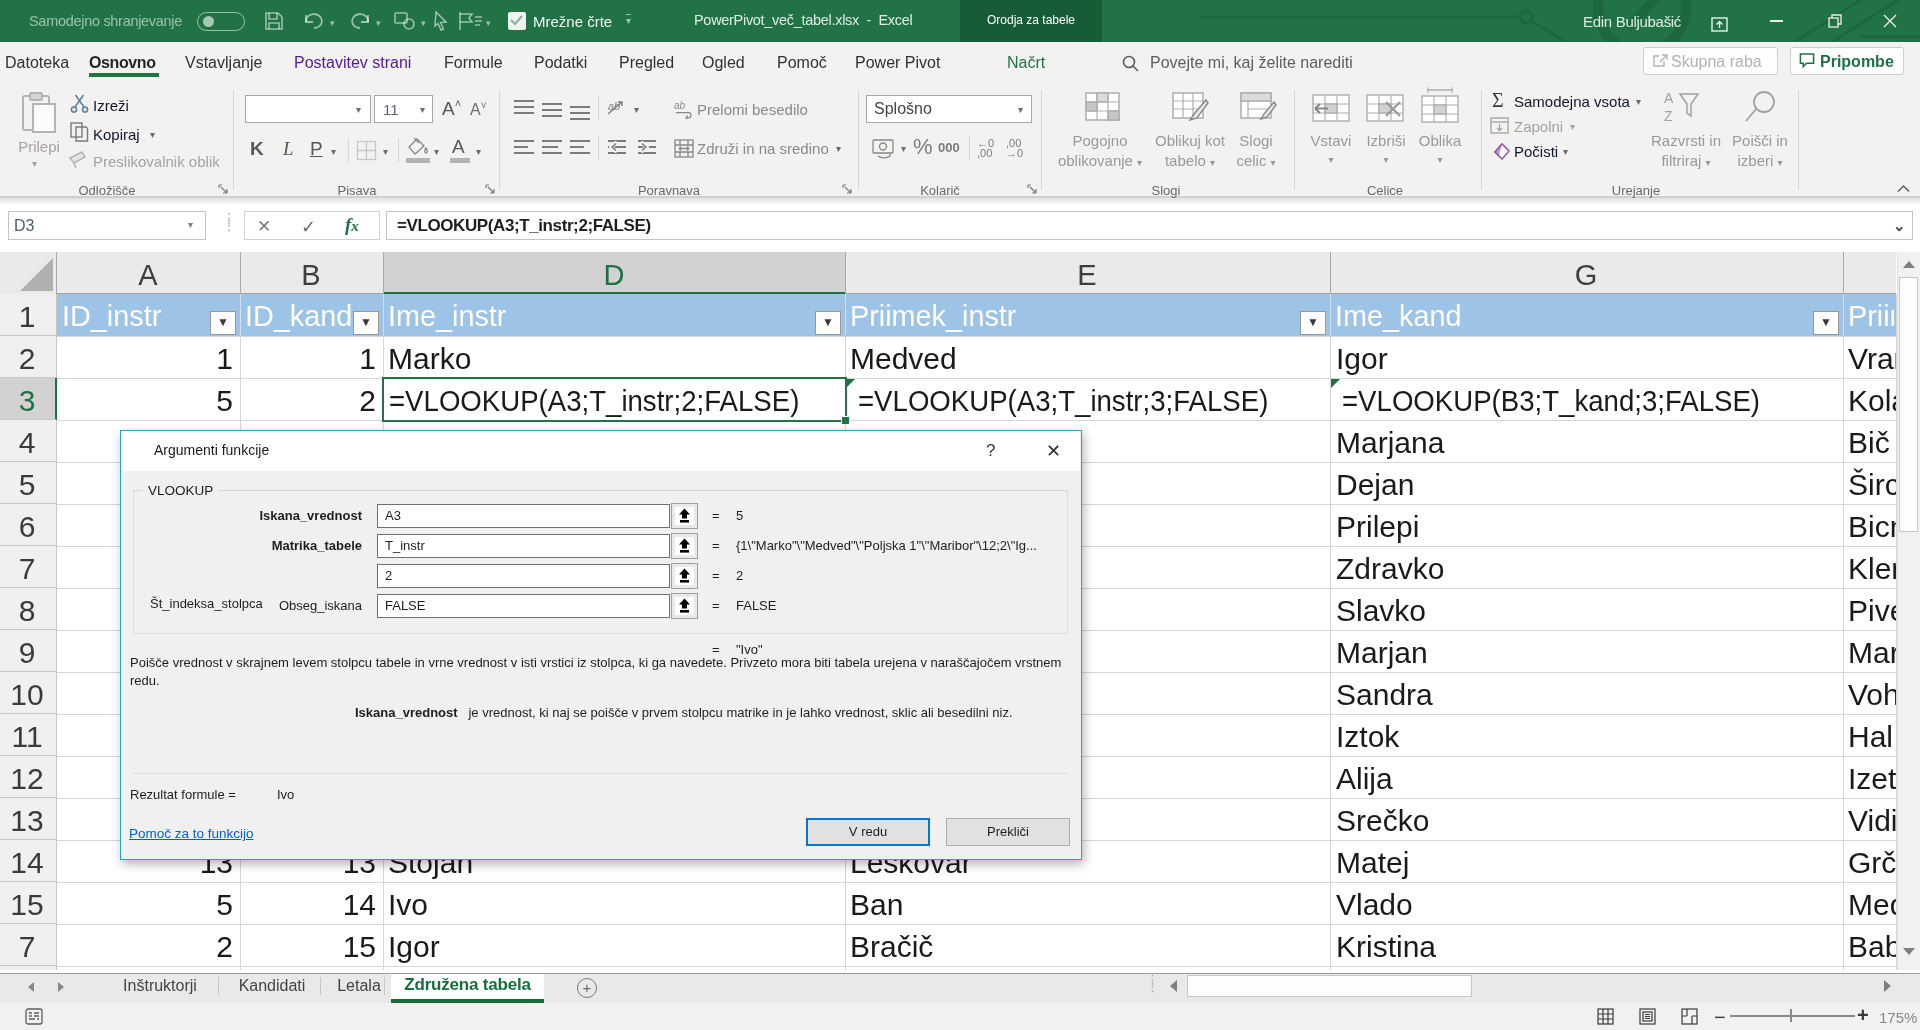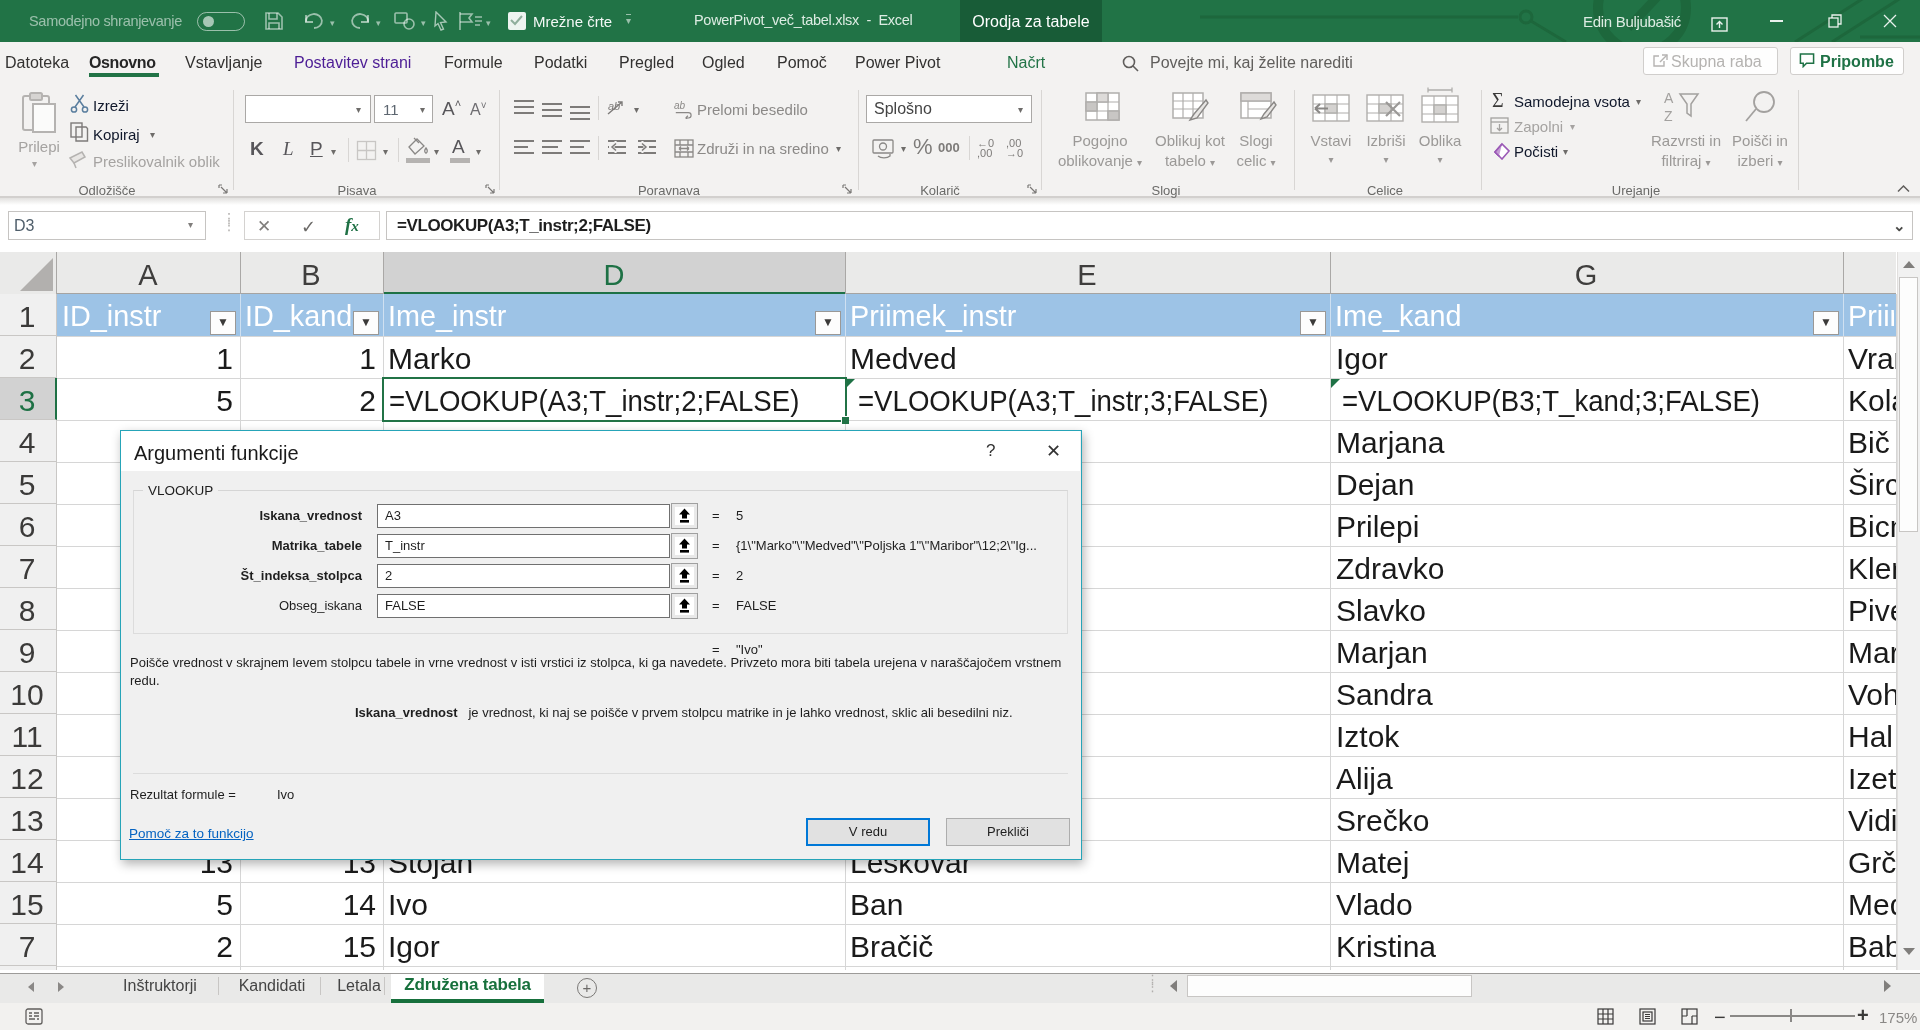--- a/index.html
+++ b/index.html
@@ -23,21 +23,21 @@
       <circle cx="326" cy="17" r="6"></circle>
       <path d="M331 21 L366 42"></path>
 <circle cx="442" cy="8" r="44" stroke-width="10"></circle>
 <path d="M428 28 L460 -6" stroke-width="9"></path>
 <path d="M595 42 L670 -6"></path>
       <path d="M632 42 L707 -6"></path>
       <path d="M660 37 H720"></path>
 </g>
   </svg>
 <div class="ab" style="left:960px;top:0;width:142px;height:42px;background:#185c37"></div>
-<div class="ab wt" style="left:960px;top:13px;width:142px;text-align:center;font-size:16px">Orodja za tabele</div>
+<div class="ab wt" style="left:960px;top:13px;width:142px;text-align:center;font-size:12px">Orodja za tabele</div>
 <div class="ab" style="left:29px;top:13px;font-size:14.5px;letter-spacing:-0.3px;color:rgba(255,255,255,0.55)">Samodejno shranjevanje</div>
 <div class="ab" style="left:197px;top:12px;width:48px;height:19px;border:1px solid rgba(255,255,255,0.55);border-radius:10px"></div>
 <div class="ab" style="left:203px;top:16px;width:11px;height:11px;border-radius:6px;background:rgba(255,255,255,0.6)"></div>
 <svg class="ab" style="left:264px;top:11px" width="20" height="20" viewBox="0 0 20 20">
 <g stroke="rgba(255,255,255,0.55)" stroke-width="1.6" fill="none">
 <path d="M2 2 H14 L18 6 V18 H2 Z"></path>
       <path d="M5 2 V8 H13 V2"></path>
       <path d="M5 18 V12 H15 V18"></path>
 </g>
   </svg>
@@ -561,21 +561,21 @@
 <div class="ab" style="left:382px;top:377px;width:465px;height:45px;border:2px solid #217346"></div>
 <div class="ab" style="left:841px;top:416px;width:8px;height:8px;background:#fff"></div>
 <div class="ab" style="left:842px;top:417px;width:7px;height:7px;background:#217346"></div>
 <div class="ab" style="left:1897px;top:252px;width:23px;height:718px;background:#f1f1f1;border-left:1px solid #e1dfdd"></div>
 <div class="ab" style="left:1899px;top:255px;width:19px;height:19px;background:#f1f1f1"></div>
 <div class="ab" style="left:1903px;top:261px;width:0;height:0;border-left:6px solid transparent;border-right:6px solid transparent;border-bottom:7px solid #807e7c"></div>
 <div class="ab" style="left:1899px;top:277px;width:19px;height:255px;background:#fdfdfd;border:1px solid #c8c6c4"></div>
 <div class="ab" style="left:1903px;top:948px;width:0;height:0;border-left:6px solid transparent;border-right:6px solid transparent;border-top:7px solid #807e7c"></div>
 <div class="ab" style="left:120px;top:430px;width:962px;height:430px;background:#f0f0f0;border:1.5px solid #26a4b8;box-shadow:2px 4px 10px rgba(0,0,0,0.3)"></div>
 <div class="ab" style="left:121px;top:431px;width:959px;height:40px;background:#fff"></div>
-<div class="ab" style="left:134px;top:442px;font-size:20px;color:#1a1a1a">Argumenti funkcije</div>
+<div class="ab" style="left:154px;top:442px;font-size:14px;color:#1a1a1a">Argumenti funkcije</div>
 <div class="ab" style="left:986px;top:441px;font-size:17px;color:#333">?</div>
 <div class="ab" style="left:1046px;top:440px;font-size:18px;color:#333">✕</div>
 <div class="ab" style="left:133px;top:490px;width:935px;height:144px;border:1px solid #dcdcdc;border-top:1px solid #d5d5d5"></div>
 <div class="ab" style="left:143px;top:483px;background:#f0f0f0;padding:0 5px;font-size:13.5px;color:#1e1e1e">VLOOKUP</div>
 <div class="ab dlgtxt" style="left:150px;top:508px;width:212px;text-align:right;font-weight:bold">Iskana_vrednost</div>
 <div class="ab" style="left:377px;top:504px;width:293px;height:24px;background:#fff;border:1px solid #707070"></div>
 <div class="ab dlgtxt" style="left:385px;top:508px">A3</div>
 <div class="ab" style="left:671px;top:503px;width:27px;height:26px;background:#e9e9e9;border:1px solid #a0a0a0"></div>
 <div class="ab" style="left:675px;top:507px;width:19px;height:18px;background:#fff"></div>
 <svg class="ab" style="left:678px;top:508px" width="13" height="15" viewBox="0 0 13 15">
@@ -588,21 +588,21 @@
 <div class="ab" style="left:377px;top:534px;width:293px;height:24px;background:#fff;border:1px solid #707070"></div>
 <div class="ab dlgtxt" style="left:385px;top:538px">T_instr</div>
 <div class="ab" style="left:671px;top:533px;width:27px;height:26px;background:#e9e9e9;border:1px solid #a0a0a0"></div>
 <div class="ab" style="left:675px;top:537px;width:19px;height:18px;background:#fff"></div>
 <svg class="ab" style="left:678px;top:538px" width="13" height="15" viewBox="0 0 13 15">
 <path d="M6.5 0.5 L12 6.5 H9 V10.5 H4 V6.5 H1 Z" fill="#000"></path>
     <rect x="2" y="12" width="9" height="2.6" fill="#000"></rect>
   </svg>
 <div class="ab dlgtxt" style="left:712px;top:538px">=</div>
 <div class="ab dlgtxt" style="left:736px;top:538px;width:330px;white-space:nowrap;overflow:hidden">{1\"Marko"\"Medved"\"Poljska 1"\"Maribor"\12;2\"Ig...</div>
-<div class="ab dlgtxt" style="left:150px;top:568px;width:212px;text-align:right;font-weight:bold">Št_indeksa_stolpca</div>
+<div class="ab dlgtxt" style="left:150px;top:596px;width:212px;font-weight:normal">Št_indeksa_stolpca</div>
 <div class="ab" style="left:377px;top:564px;width:293px;height:24px;background:#fff;border:1px solid #707070"></div>
 <div class="ab dlgtxt" style="left:385px;top:568px">2</div>
 <div class="ab" style="left:671px;top:563px;width:27px;height:26px;background:#e9e9e9;border:1px solid #a0a0a0"></div>
 <div class="ab" style="left:675px;top:567px;width:19px;height:18px;background:#fff"></div>
 <svg class="ab" style="left:678px;top:568px" width="13" height="15" viewBox="0 0 13 15">
 <path d="M6.5 0.5 L12 6.5 H9 V10.5 H4 V6.5 H1 Z" fill="#000"></path>
     <rect x="2" y="12" width="9" height="2.6" fill="#000"></rect>
   </svg>
 <div class="ab dlgtxt" style="left:712px;top:568px">=</div>
 <div class="ab dlgtxt" style="left:736px;top:568px;width:330px;white-space:nowrap;overflow:hidden">2</div>

